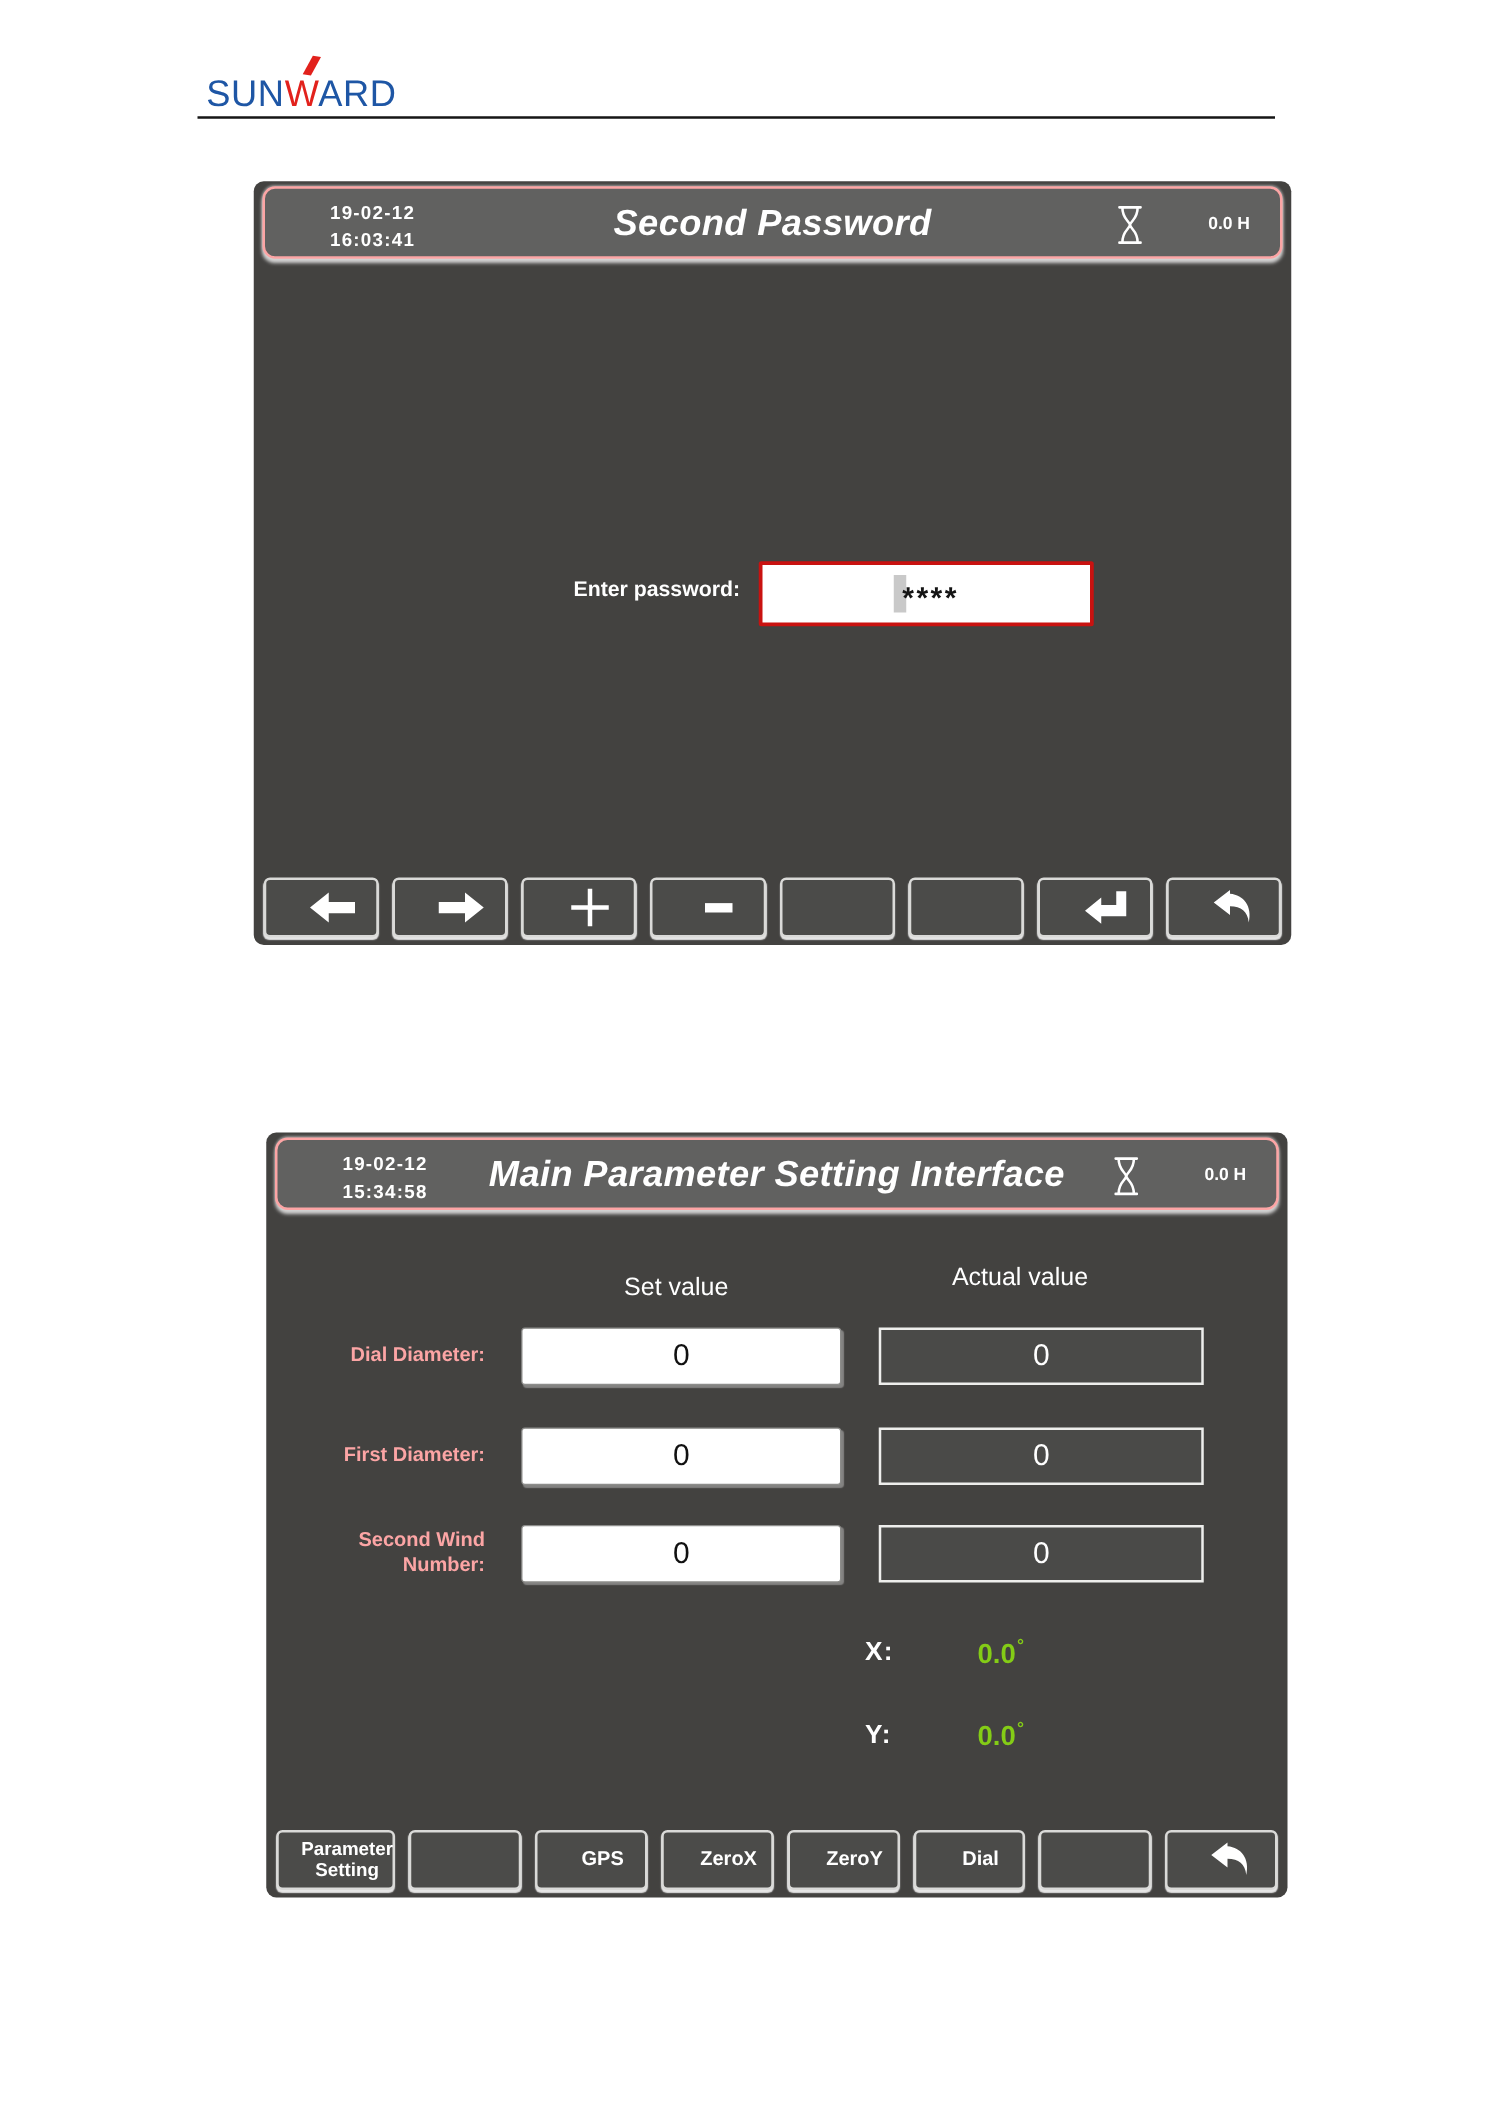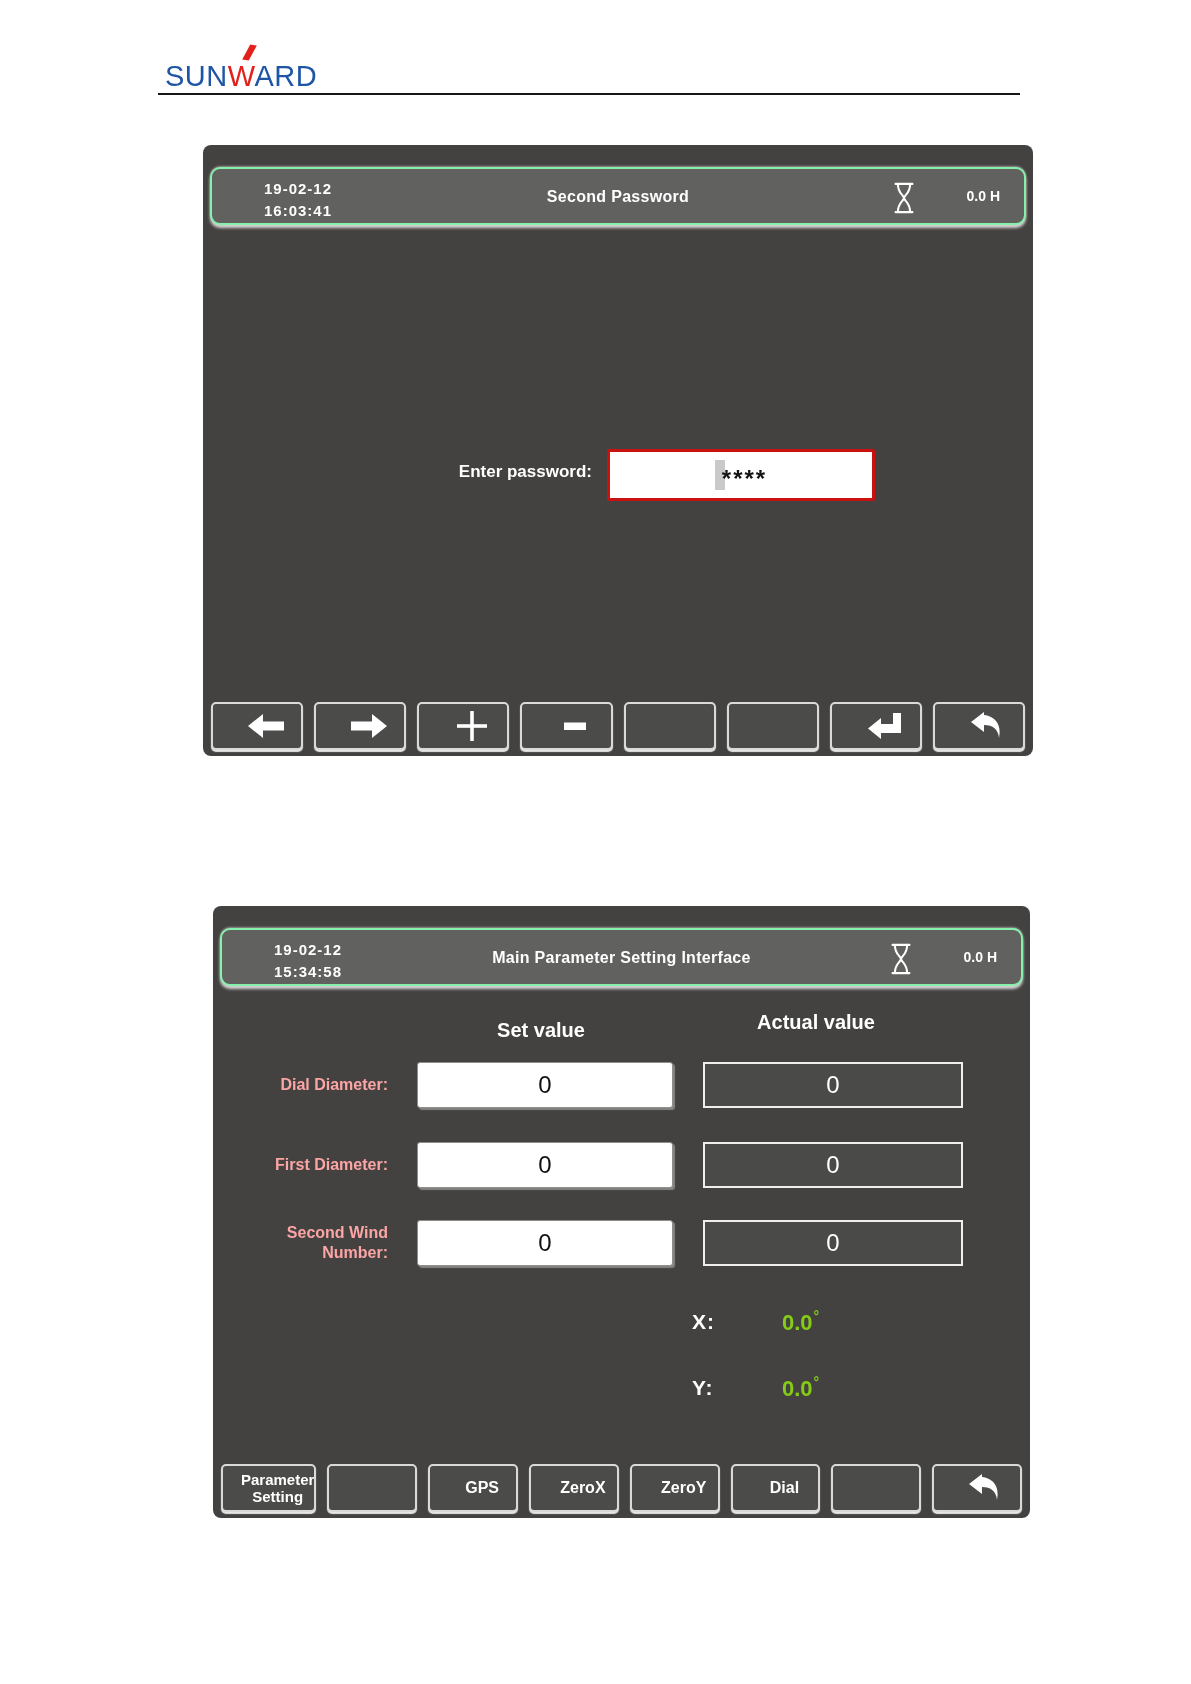--- a/index.html
+++ b/index.html
@@ -23,27 +23,26 @@
   .rule { position:absolute; left:158px; top:93px; width:862px; height:2px; background:#161616; }
 
   
   .screen { position:absolute; background:var(--screen_bg,#434240); border-radius:8px; }
   .s1 { left:203px; top:145px; width:830px; height:611px; }
   .s2 { left:213px; top:906px; width:817px; height:612px; }
 
   .hdr {
     position:absolute; left:7px; right:7px; top:4px; height:58px;
     background:var(--titlebar_bg,#616160);
-    border:2px solid #86efac; border-radius:10px;
+    border:2px solid #fca5a5; border-radius:10px;
     box-shadow:0 3px 3px rgba(220,220,220,.95), 0 -1px 2px rgba(230,230,230,.5);
     color:#fff;
-    margin-top:18px;
   }
   .dt { position:absolute; left:52px; top:9px; font-size:15px; font-weight:bold; line-height:1.45; letter-spacing:1px; }
-  .ttl { position:absolute; inset:0; text-align:center; line-height:56px; font-size:16px; font-weight:bold; letter-spacing:0.3px; }
+  .ttl { position:absolute; inset:0; text-align:center; line-height:56px; font-size:29px; font-weight:bold; letter-spacing:0.3px;font-style:italic; }
   .hourglass { position:absolute; right:108px; top:13px; width:24px; height:32px; }
   .hrs { position:absolute; right:24px; top:19px; font-size:14px; font-weight:bold; }
 
   
   .tbar {
     position:absolute; left:8px; right:8px; bottom:6px; height:48px;
     display:flex; gap:11px;
   }
   .tbtn {
     flex:1 1 0; background:var(--button_bg,#4b4b49);
@@ -64,21 +63,21 @@
   }
   .pw-box {
     position:absolute; left:404px; top:304px; width:268px; height:52px;
     background:#fff; border:3px solid var(--password_border,#c91210); border-radius:2px;
     display:flex; align-items:center; justify-content:center;
   }
   .pw-cursor { display:inline-block; width:10px; height:30px; background:#c9c9c9; margin-right:-3px; }
   .pw-text { color:#141414; font-size:24px; font-weight:bold; letter-spacing:2px; line-height:52px; padding-top:8px; }
 
   
-  .colhead { position:absolute; width:200px; text-align:center; color:#fff; font-weight:bold; font-size:20px; }
+  .colhead { position:absolute; width:200px; text-align:center; color:#fff; font-weight:normal; font-size:20px; }
   .ch-set { left:228px; top:113px; }
   .ch-actual { left:503px; top:105px; }
 
   .row-label {
     position:absolute; left:25px; width:150px; height:46px;
     display:flex; align-items:center; justify-content:flex-end;
     color:#fca5a5; font-size:16px; font-weight:bold; text-align:right; line-height:1.25;
   }
   .set-box {
     position:absolute; left:204px; width:256px; height:46px;

